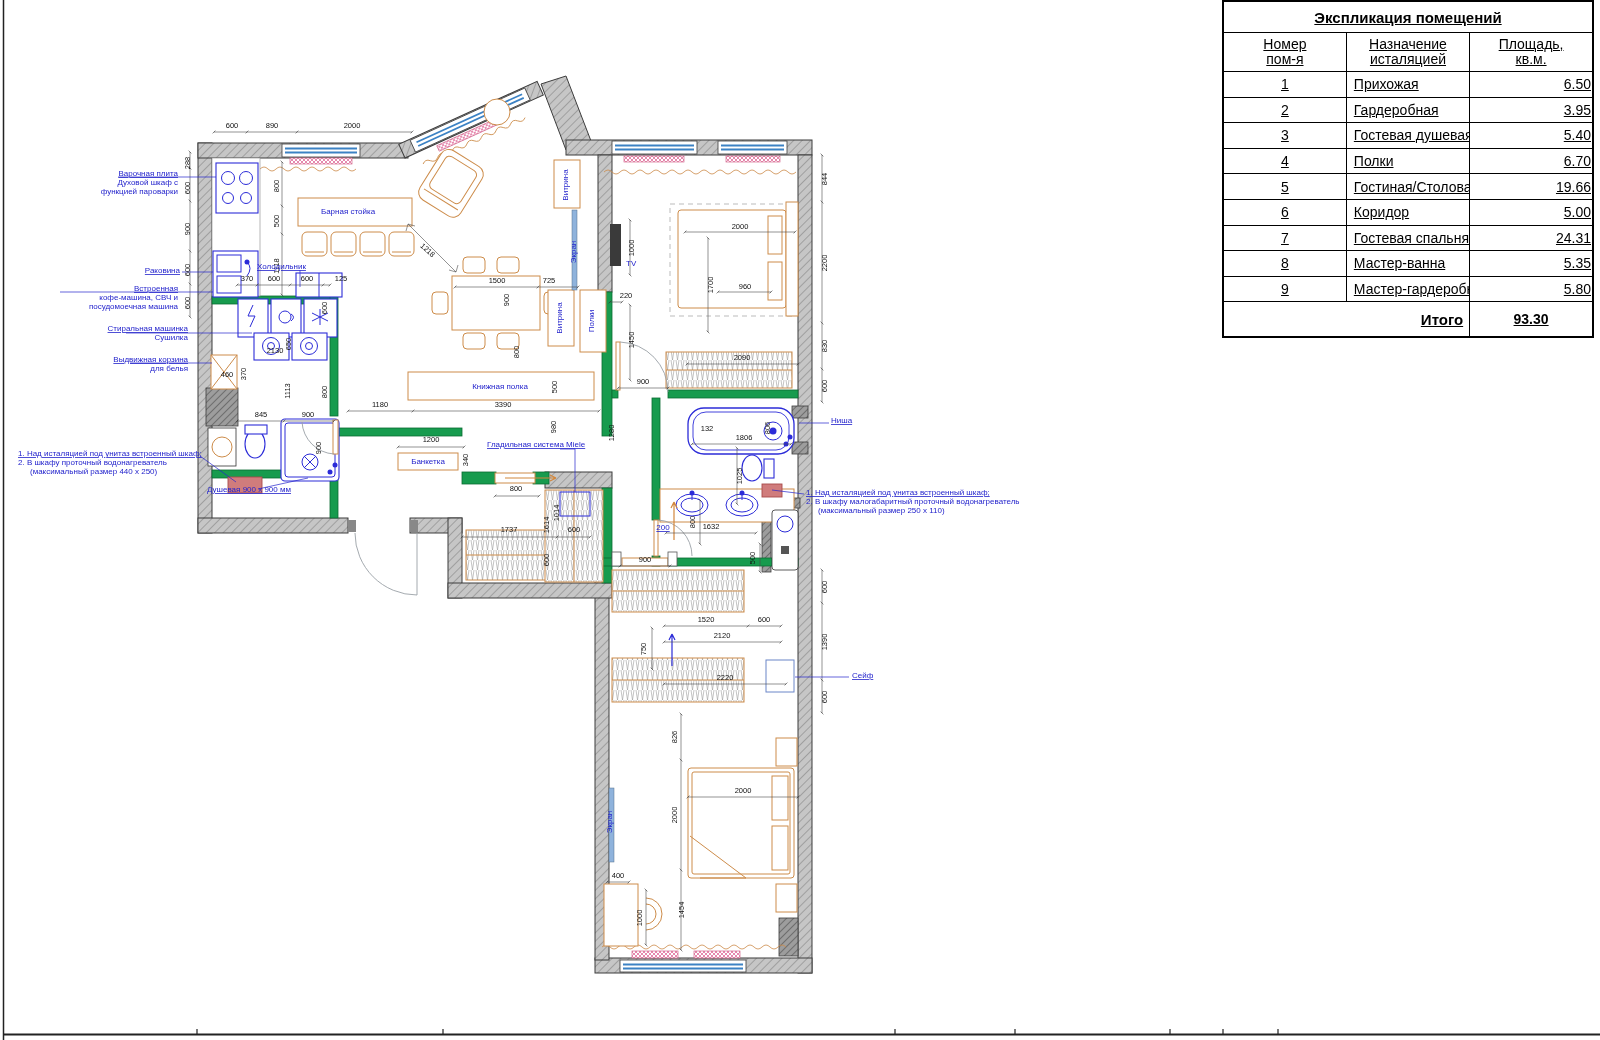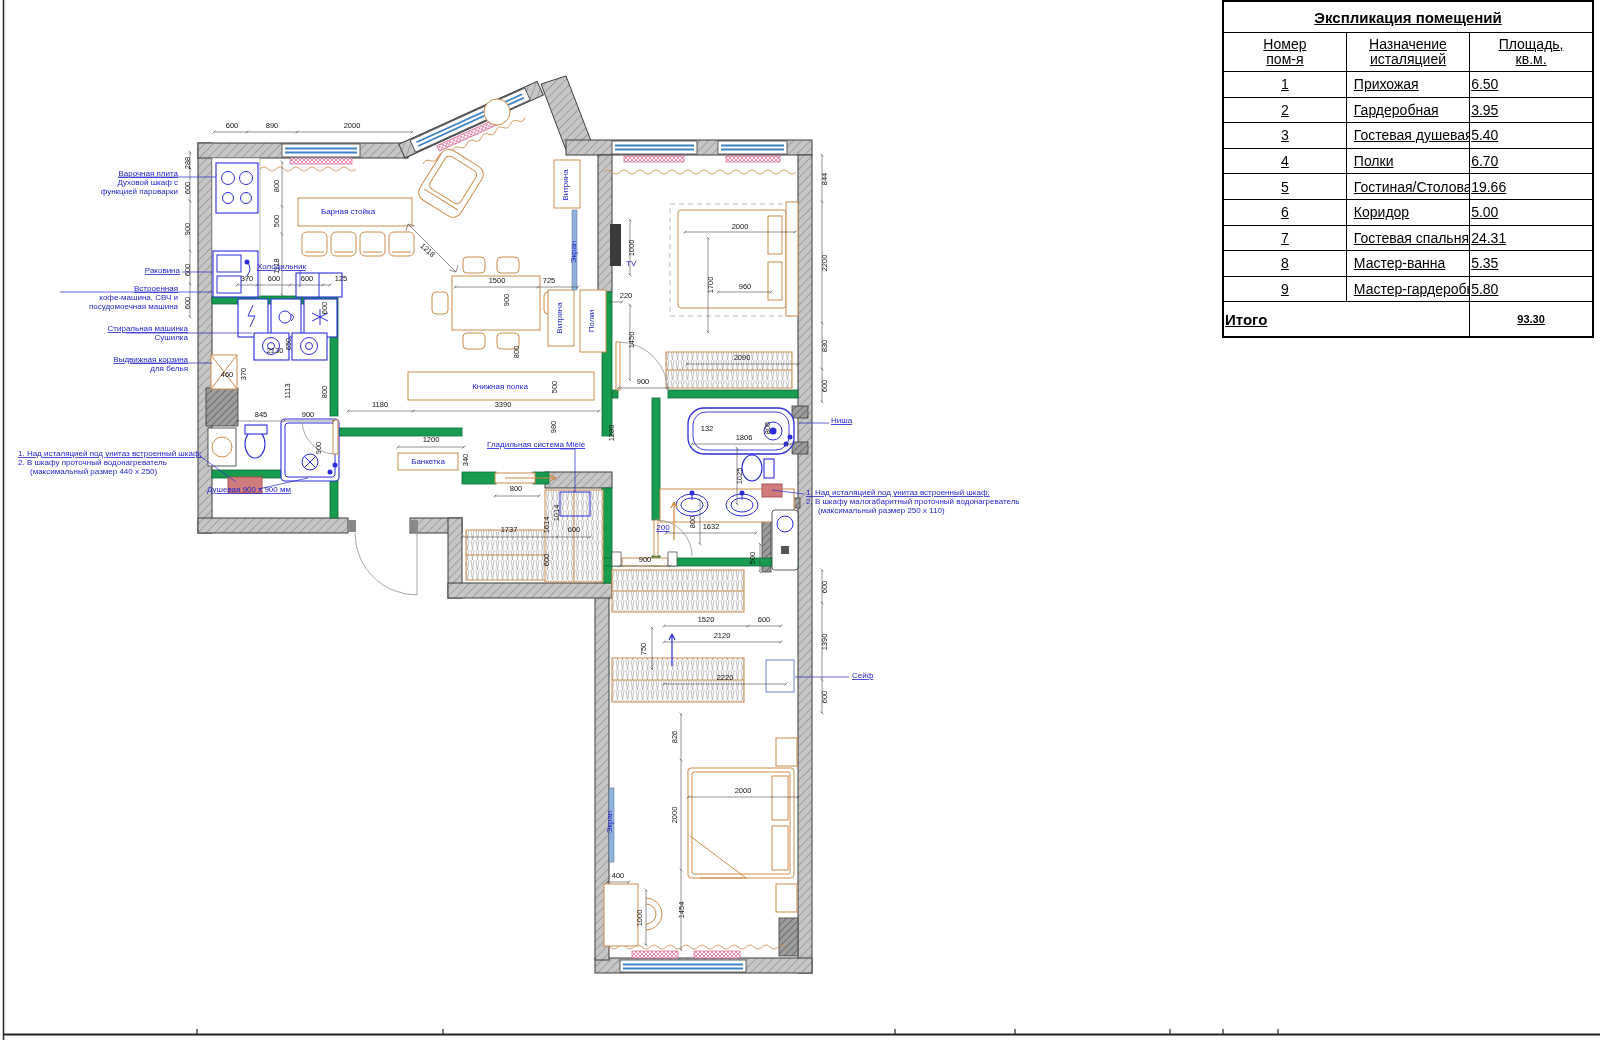--- a/index.html
+++ b/index.html
@@ -27,23 +27,23 @@
   .sq{stroke:#cd8c4a;stroke-width:0.8;fill:none;}
   .oar{stroke:#d2873c;stroke-width:1.2;fill:none;}
   .bar{stroke:#2c2cd8;stroke-width:1.2;fill:none;}
   
   #expl{position:absolute;left:1222px;top:0;width:372px;border-collapse:collapse;table-layout:fixed;}
   #expl td{border:1px solid #000;font-size:14px;color:#000;overflow:hidden;white-space:nowrap;}
   #expl .t-title{font-size:15px;font-weight:bold;text-align:center;height:28px;border-bottom:1.5px solid #000;}
   #expl .hdr{font-size:14px;text-align:center;height:36px;white-space:pre-line;line-height:1.1;border-bottom:1.5px solid #000;}
   #expl .c-num{width:66px;text-align:center;height:22.6px;}
   #expl .c-name{width:223px;text-align:left;padding-left:7px;}
-  #expl .c-area{width:83px;text-align:left;}
-  #expl .tot-l{padding-right:12px;font-weight:bold;font-size:15px;height:32px;border-top:1.5px solid #000;}
-  #expl .tot-v{text-align:center;font-weight:bold;font-size:11px;border-top:1.5px solid #000;}
+  #expl .c-area{width:83px;text-align:right;}
+  #expl .tot-l{text-align:right;padding-right:6px;font-weight:bold;font-size:15px;height:32px;border-top:1.5px solid #000;}
+  #expl .tot-v{text-align:center;font-weight:bold;font-size:14px;border-top:1.5px solid #000;}
   #expl,#expl td{border-color:#000;}
   #expl{border:2px solid #000;text-decoration:underline;}
 </style>
 </head>
 <body>
 
 <div id="stage">
 
 <svg width="1600" height="1040" viewBox="0 0 1600 1040">
   <defs>

